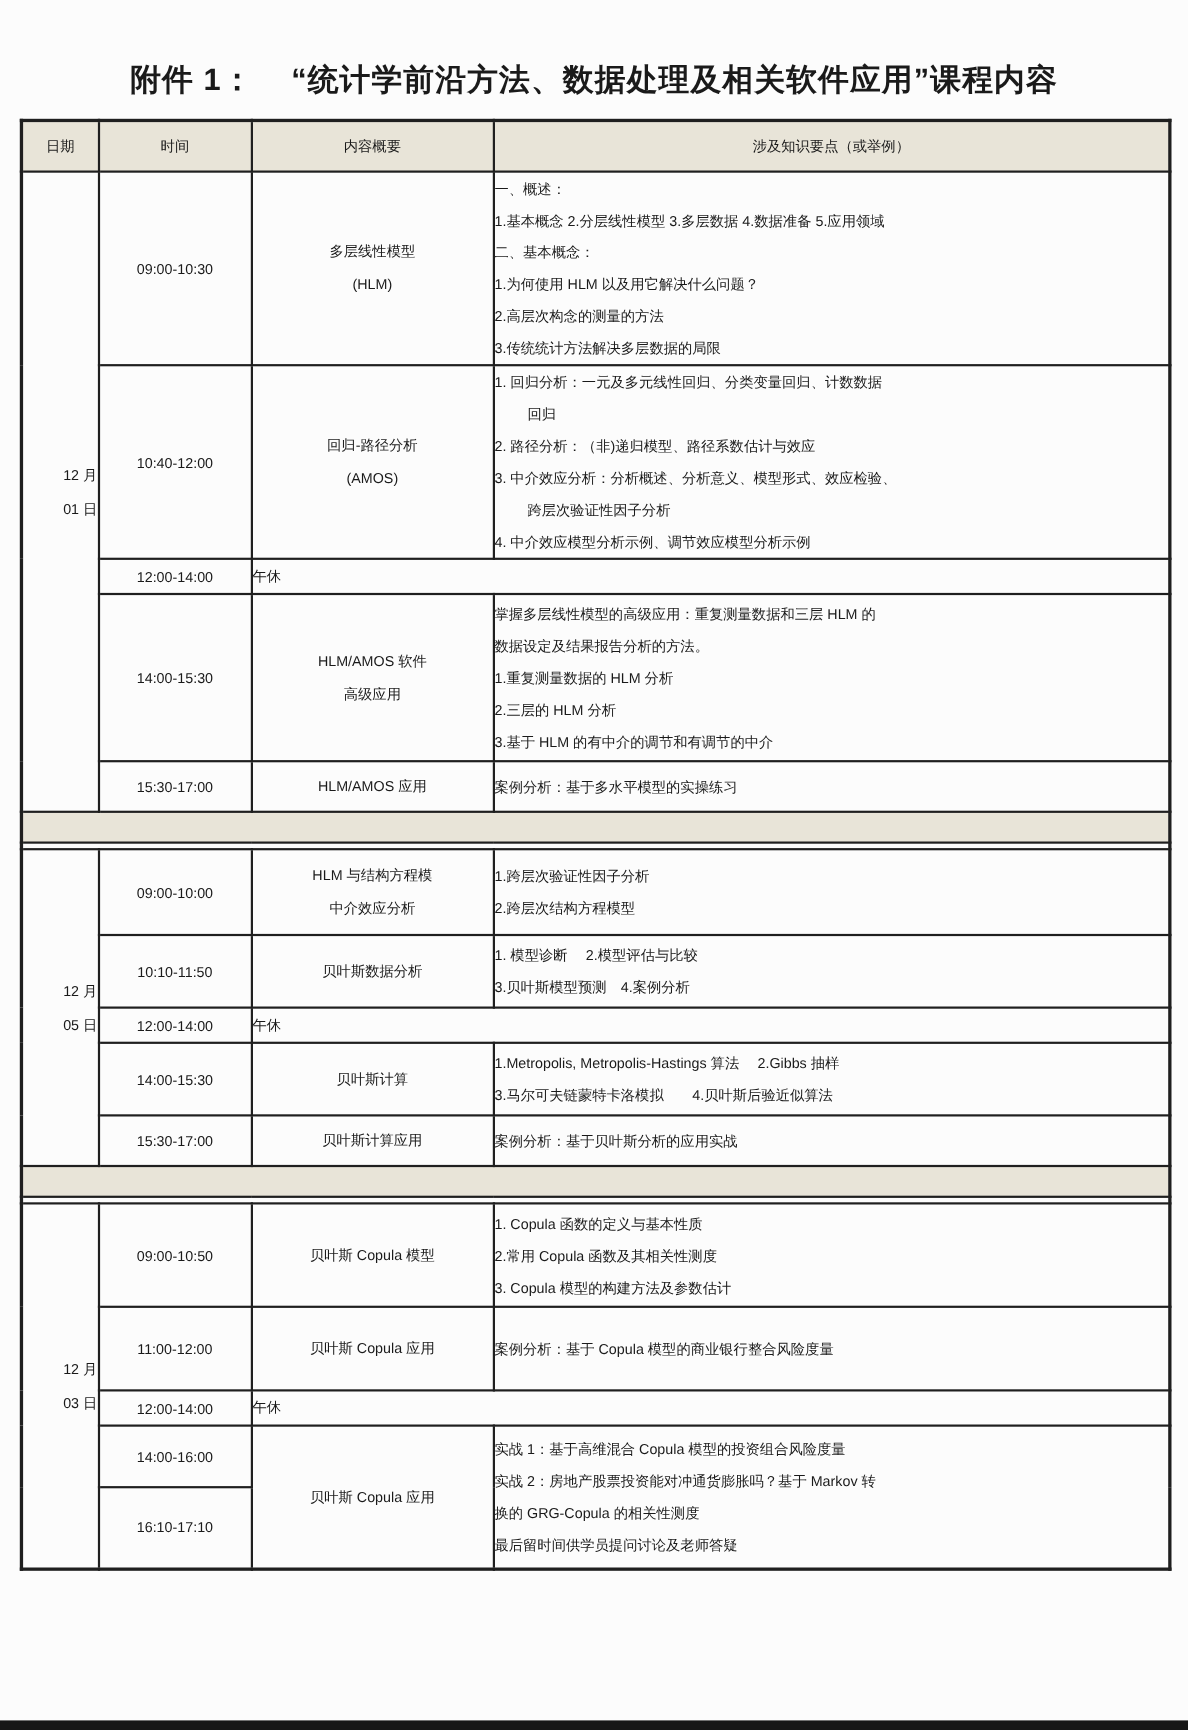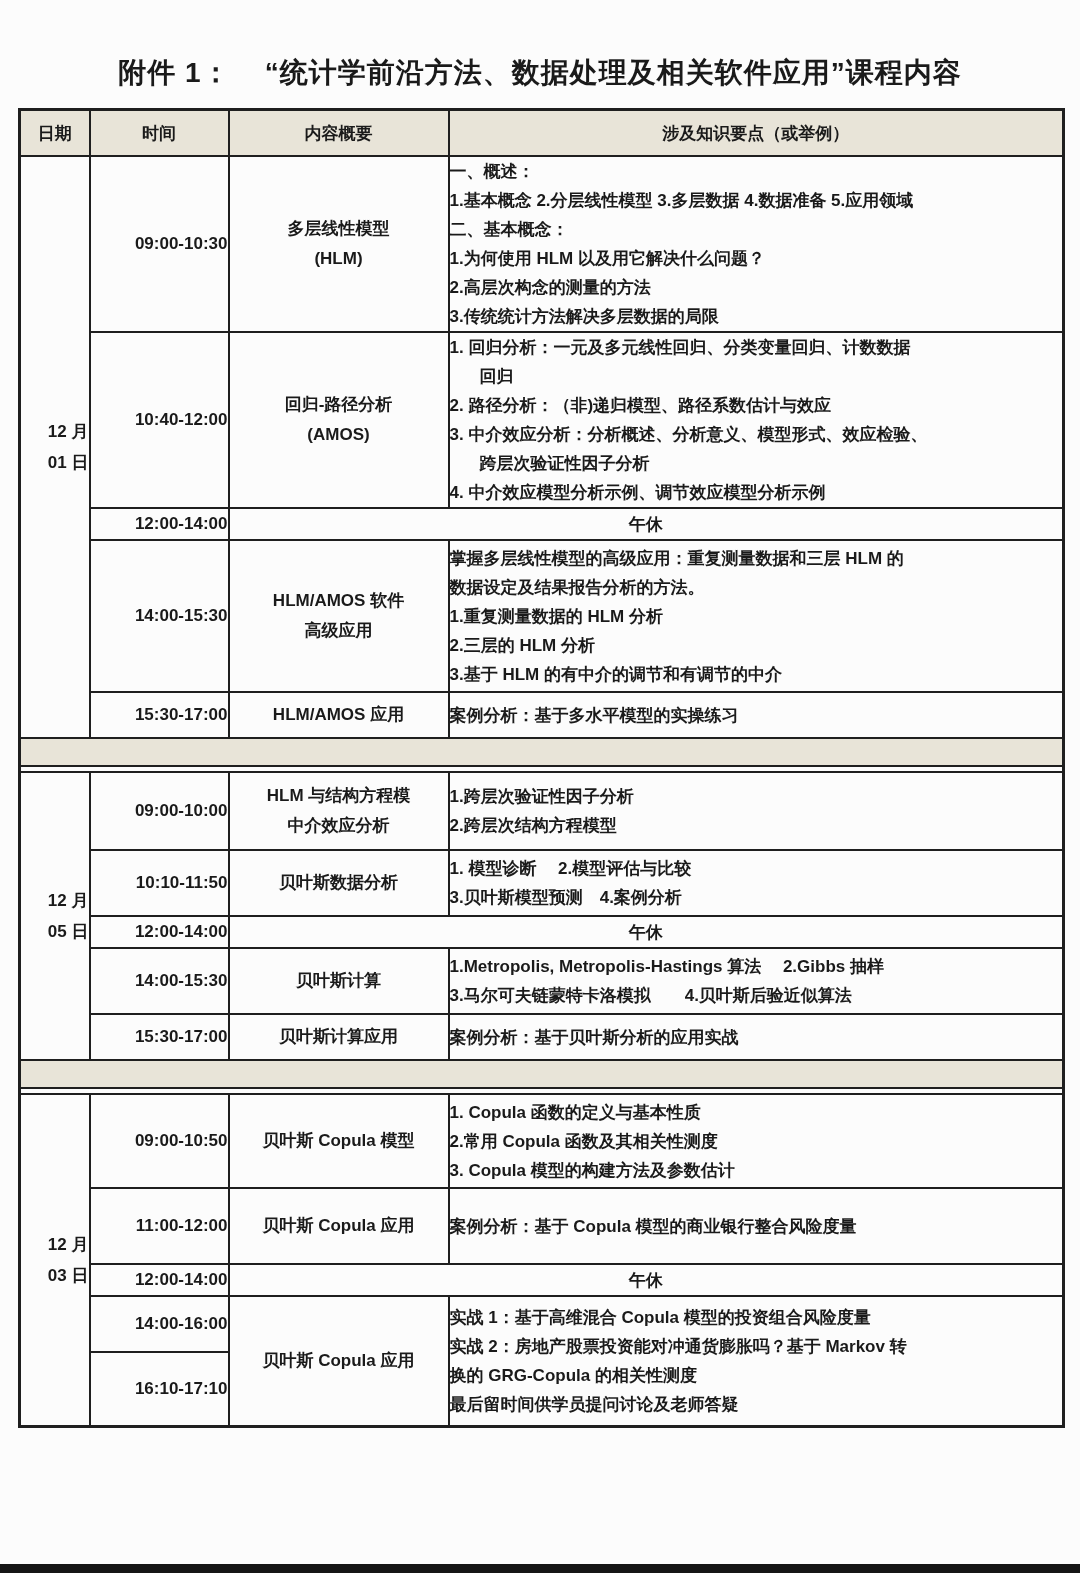--- a/index.html
+++ b/index.html
@@ -28,53 +28,52 @@
   table.schedule {
     border-collapse: collapse;
     table-layout: fixed;
     width: 1044px;
     margin: 16px auto 0 18px;
     border: 3px solid #1f1f1f;
   }
   table.schedule td, table.schedule th {
     border: 2px solid #1f1f1f;
     vertical-align: middle;
-    font-size: 17px;
-    font-weight: bold;
+    font-size: 13px;
+    font-weight: normal;
     padding: 0;
     overflow: hidden;
   }
   th.hdr {
     background: #e8e4d8;
     font-size: 20px;
     text-align: center;
     height: 44px;
   }
   td.date-cell {
     text-align: right;
     font-size: 20px;
     line-height: 31px;
   }
   td.time-cell {
-    text-align: right;
+    text-align: center;
     white-space: nowrap;
   }
   td.sum-cell {
     text-align: center;
     line-height: 30px;
     padding: 2px 4px;
   }
   td.pts-cell {
     text-align: left;
     line-height: 29px;
     padding: 5px 8px 5px 9px;
     margin-left: 48px;
   }
   td.lunch-cell {
-    text-align: center;
   }
   tr.sep-row td {
     background: #e8e4d8;
     height: 26px;
   }
   tr.gap-row td {
     background: #fcfcfc;
     height: 4px;
   }
   .pl { white-space: nowrap; }

